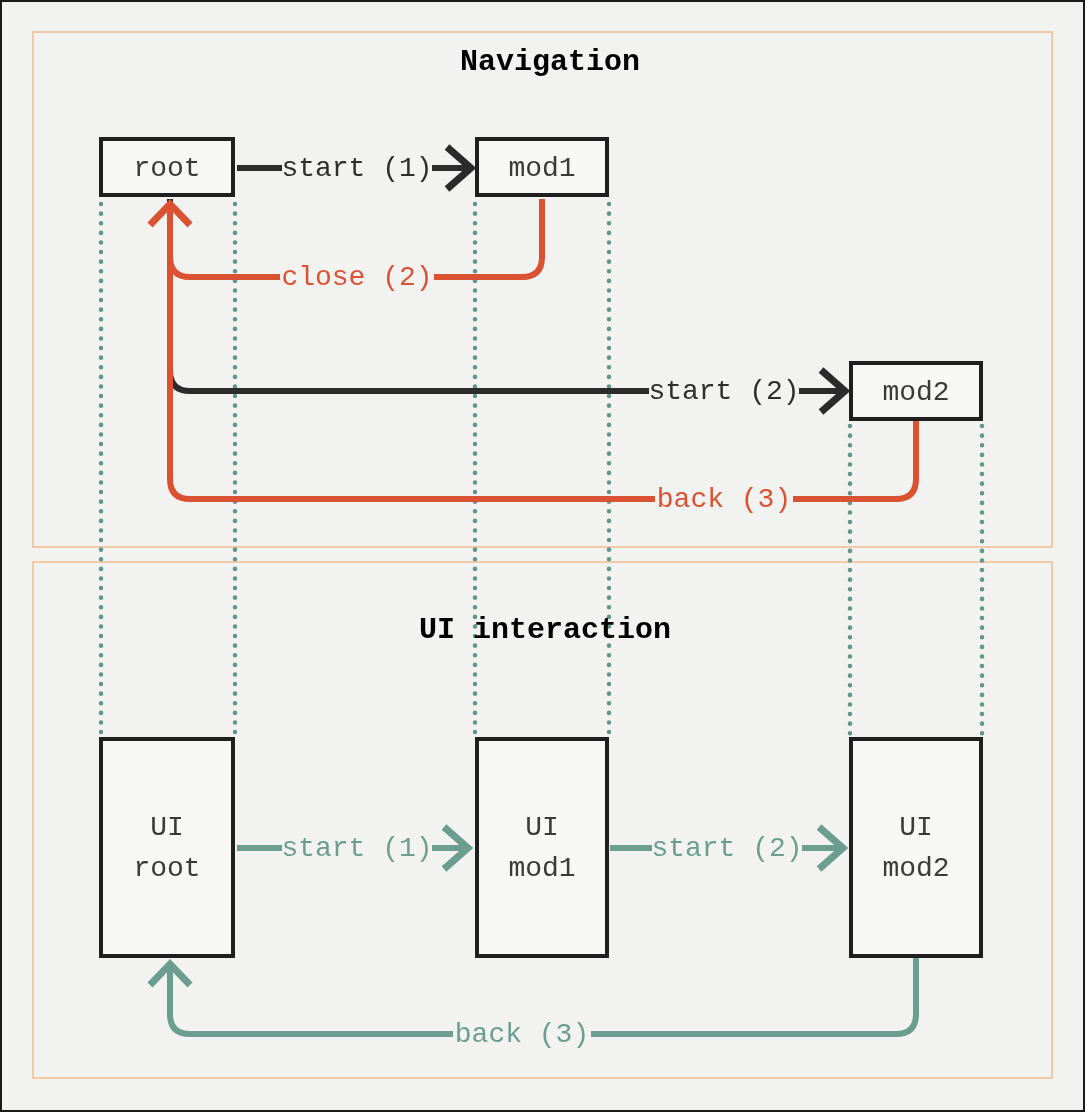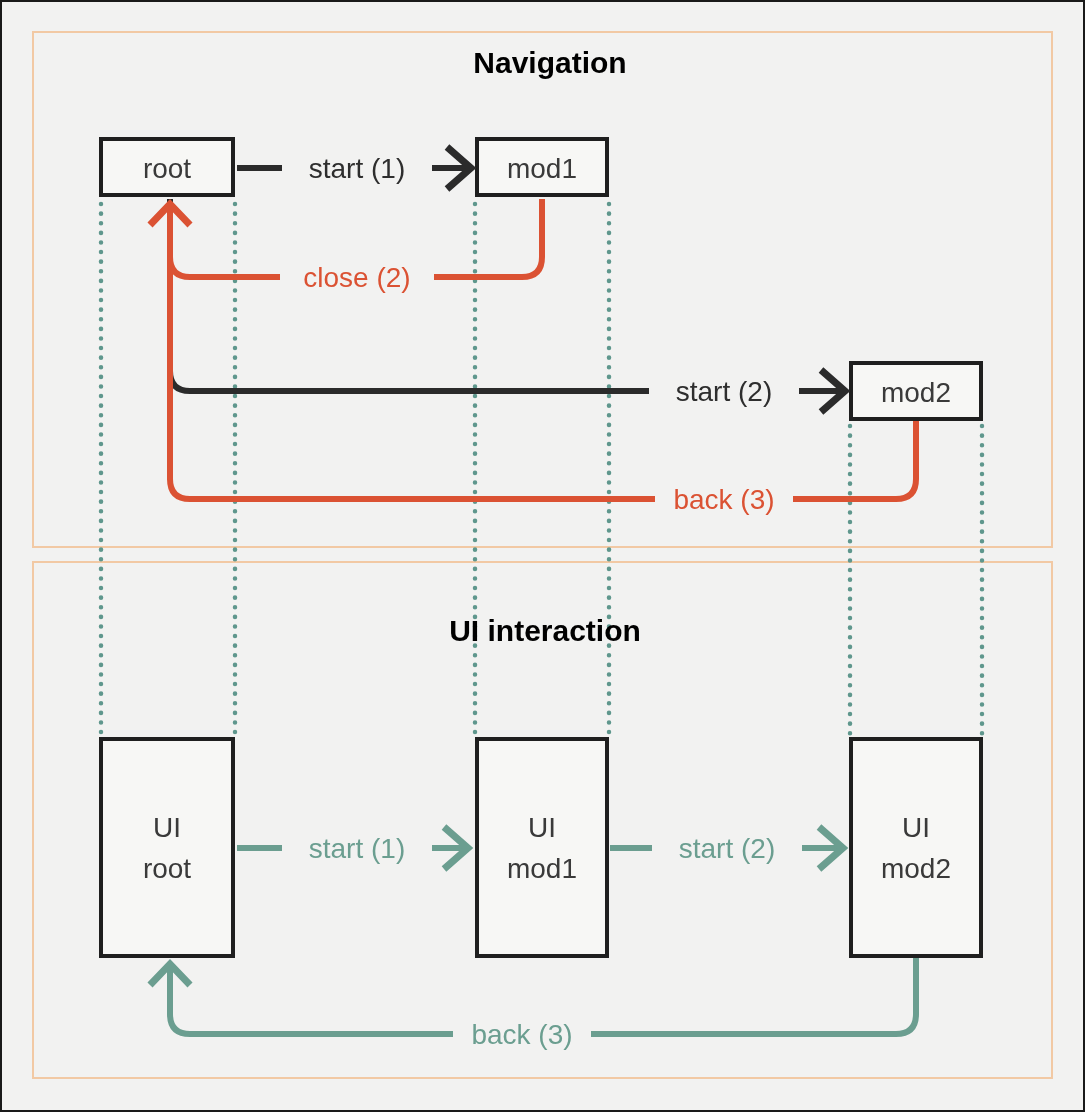--- a/index.html
+++ b/index.html
@@ -1,21 +1,21 @@
 <!DOCTYPE html>
 <html><head>
 <meta charset="utf-8">
 <style>
   html, body { margin: 0; padding: 0; background: #e8e8e8; }
   #canvas {
     position: relative;
     width: 1085px;
     height: 1112px;
     background: #f9a8d4;
-    font-family: Liberation Sans, sans-serif;
+    font-family: Liberation Mono, monospace;
   }
   svg { position: absolute; top: 0; left: 0; display: block; }
   .section-frame { fill: none; stroke: #f2c9a4; stroke-width: 2; }
   .section-title { font-size: 30px; font-weight: 700; fill: #000000; }
   .lifeline { fill: none; stroke: #5f978d; stroke-width: 4.5;
               stroke-dasharray: 0.1 9.5; stroke-linecap: round; }
   .node-box { fill: #f7f7f5; stroke: #1f1f1f; stroke-width: 4; }
   .node-label { font-size: 28px; fill: #3a3a3a; }
   .edge-black { fill: none; stroke: #2b2b2b; stroke-width: 6; }
   .edge-red { fill: none; stroke: #db5233; stroke-width: 6; }

